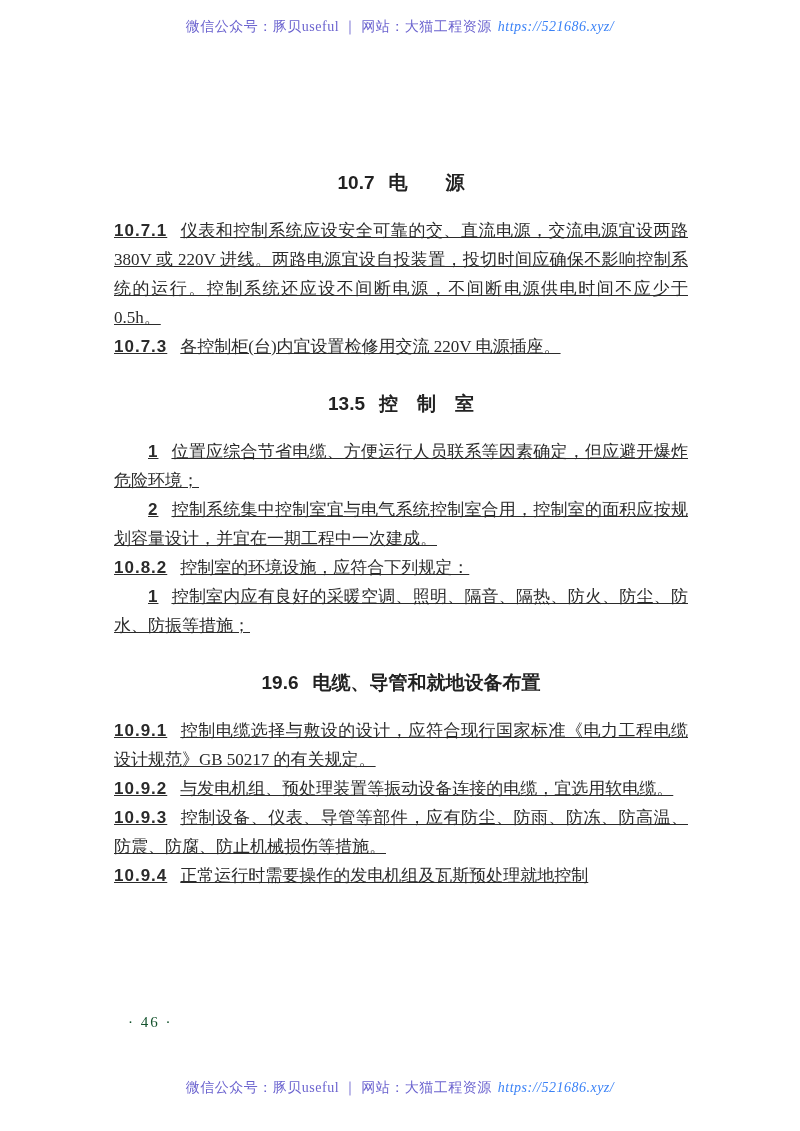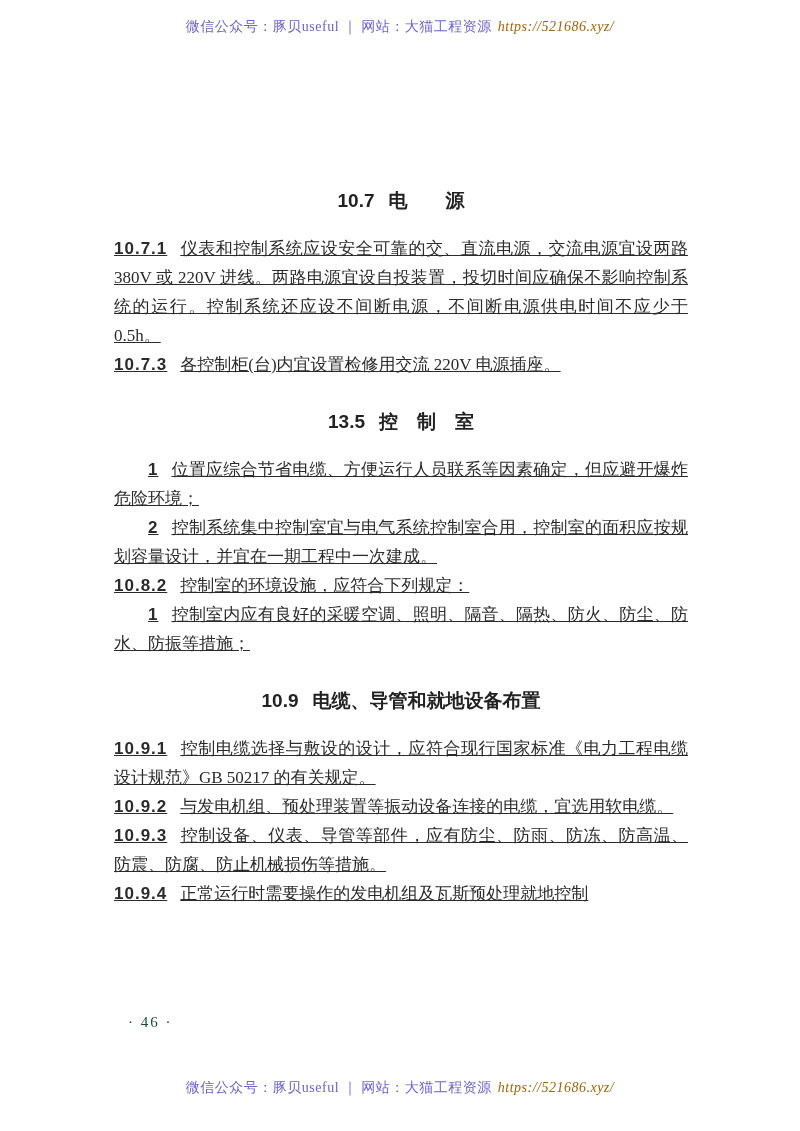--- a/index.html
+++ b/index.html
@@ -15,27 +15,27 @@
     width:100%;
     text-align:center;
     font-size:14px;
     color:#6b63cf;
     font-family:"Liberation Serif","DejaVu Serif",serif;
     letter-spacing:0.5px;
   }
   .watermark.header{position:absolute;top:18px;left:0;}
   .watermark.footer{position:absolute;bottom:34px;left:0;}
   .watermark .url{
-    color:#a16207;
+    color:#3b82f6;
     font-style:italic;
     margin-left:6px;
   }
   .content{
     position:absolute;
-    top:158px;
+    top:140px;
     left:114px;
     right:112px;
   }
   h2.sec-heading{
     text-align:center;
     font-family:"Liberation Sans","DejaVu Sans",sans-serif;
     font-weight:bold;
     font-size:19px;
     color:#222;
     margin:30px 0 20px 0;
@@ -96,21 +96,21 @@
     <span class="clause-num">2</span><span class="clause-text">控制系统集中控制室宜与电气系统控制室合用，控制室的面积应按规划容量设计，并宜在一期工程中一次建成。</span>
   </p>
   <p class="clause">
     <span class="clause-num">10.8.2</span><span class="clause-text">控制室的环境设施，应符合下列规定：</span>
   </p>
   <p class="clause sub">
     <span class="clause-num">1</span><span class="clause-text">控制室内应有良好的采暖空调、照明、隔音、隔热、防火、防尘、防水、防振等措施；</span>
   </p>
 
   <h2 class="sec-heading">
-    <span class="sec-num">10.9</span><span class="sec-title">电缆、导管和就地设备布置</span>
+    <span class="sec-num">19.6</span><span class="sec-title">电缆、导管和就地设备布置</span>
   </h2>
 
   <p class="clause">
     <span class="clause-num">10.9.1</span><span class="clause-text">控制电缆选择与敷设的设计，应符合现行国家标准《电力工程电缆设计规范》GB 50217 的有关规定。</span>
   </p>
   <p class="clause">
     <span class="clause-num">10.9.2</span><span class="clause-text">与发电机组、预处理装置等振动设备连接的电缆，宜选用软电缆。</span>
   </p>
   <p class="clause">
     <span class="clause-num">10.9.3</span><span class="clause-text">控制设备、仪表、导管等部件，应有防尘、防雨、防冻、防高温、防震、防腐、防止机械损伤等措施。</span>

